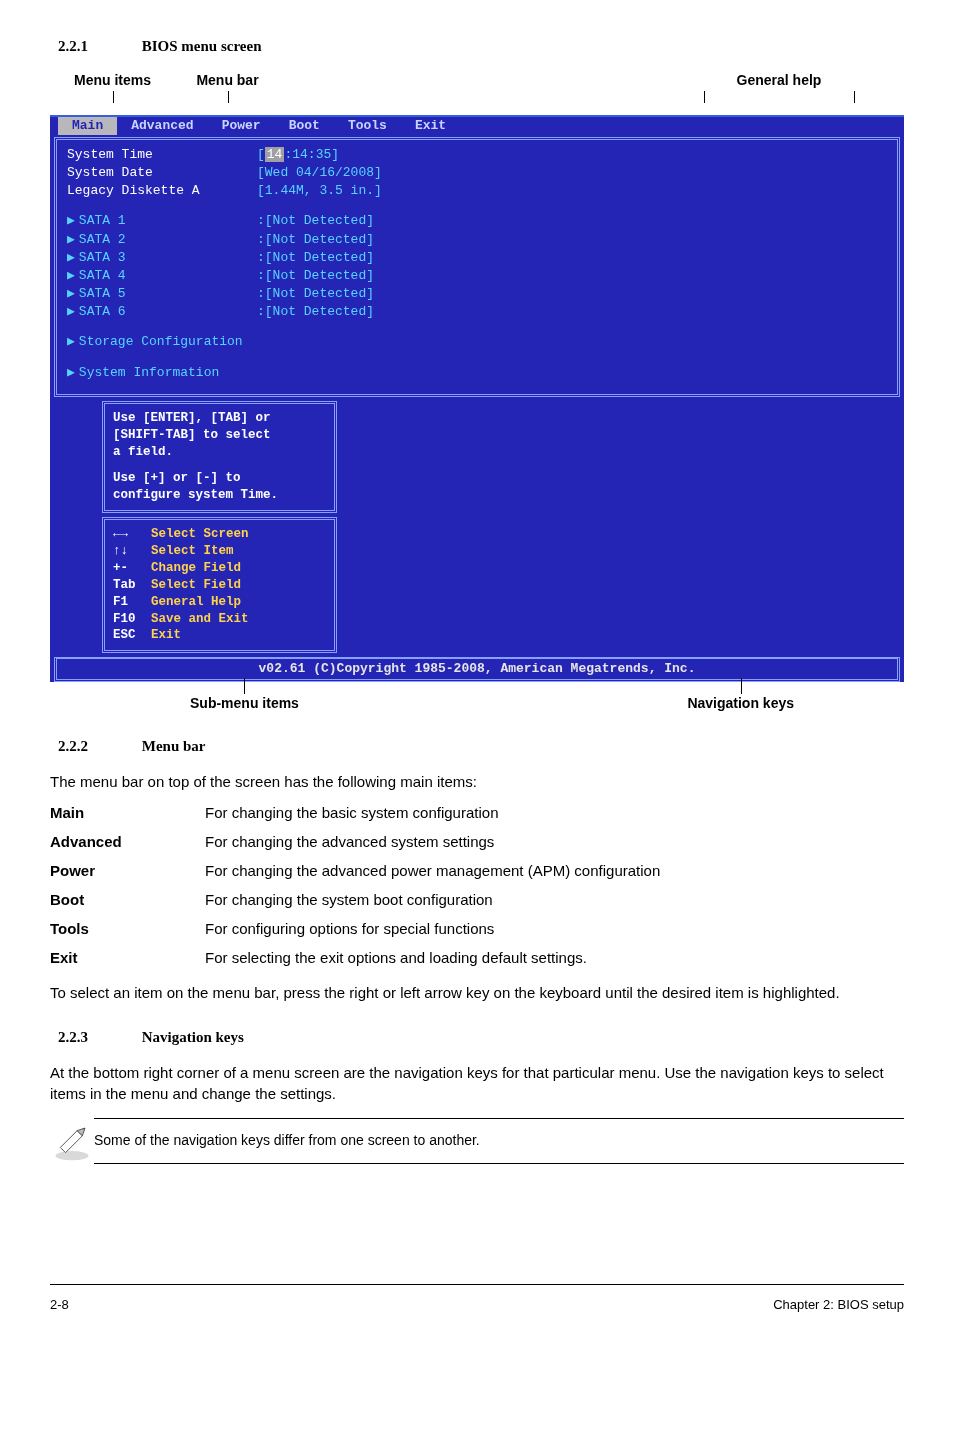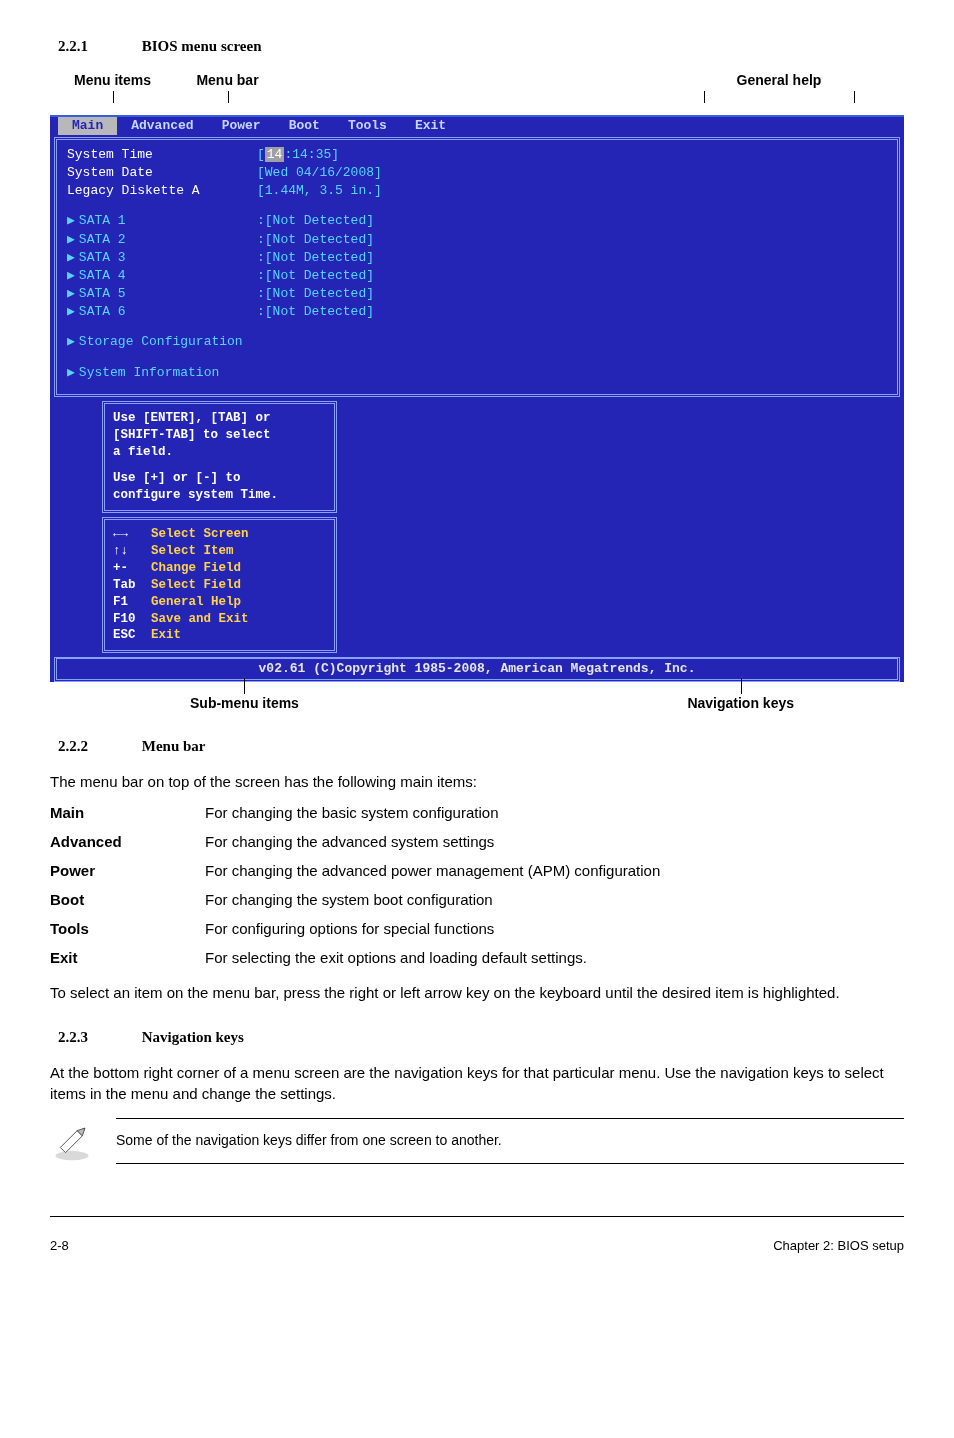--- a/index.html
+++ b/index.html
@@ -72,26 +72,26 @@
   .bot-lab { position:relative; text-align:center; }
   .bot-lab .tick { position:absolute; left:50%; bottom:100%; height:16px; border-left:1px solid #000; }
 
   
   .body-p { margin: 10px 0 6px 0; }
   table.kv { border-collapse:collapse; margin:4px 0 8px 0; }
   table.kv td { padding:4px 0; vertical-align:top; }
   table.kv td.k { font-weight:bold; width:155px; }
 
   
-  .note-wrap { display:flex; align-items:center; gap:22px; margin-top:14px; }
+  .note-wrap { display:flex; align-items:center; margin-top:14px; }
   .pencil { width:44px; height:44px; }
   .note-txt { flex:1; border-top:1px solid #000; border-bottom:1px solid #000; padding:12px 0; font-size:14px; }
 
   
-  .page-footer { display:flex; justify-content:space-between; border-top:1px solid #000; margin-top:52px; padding-top:20px; font-size:13px; }
+  .page-footer { display:flex; justify-content:space-between; border-top:1px solid #000; margin-top:120px; padding-top:11px; font-size:13px; }
 
   .arrow-lr::before { content:"\2190\2192"; }
   .arrow-ud::before { content:"\2191\2193"; }
 </style>
 </head>
 <body>
 
 <h2 class="sec-heading">
   <span class="sec-num">2.2.1</span>
   <span>BIOS menu screen</span>

